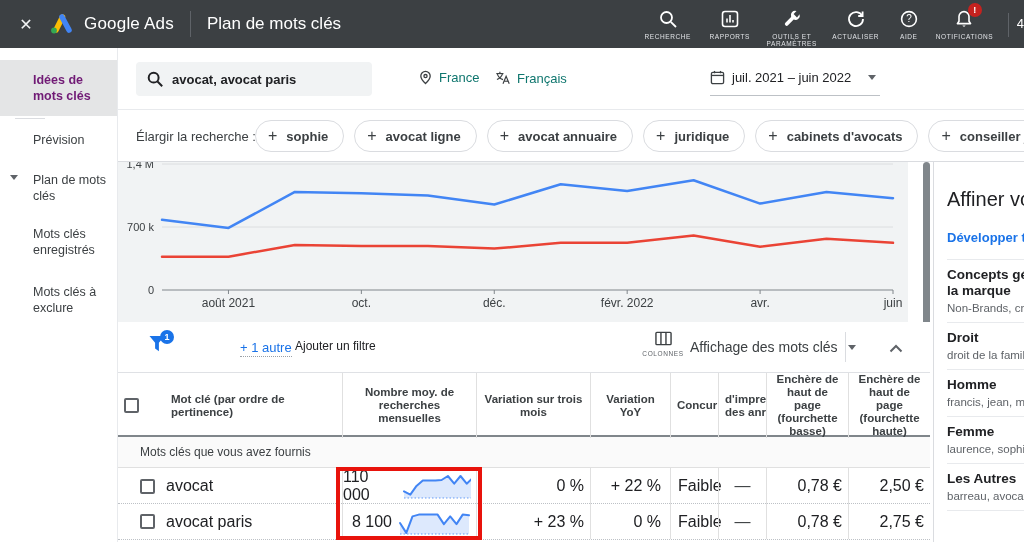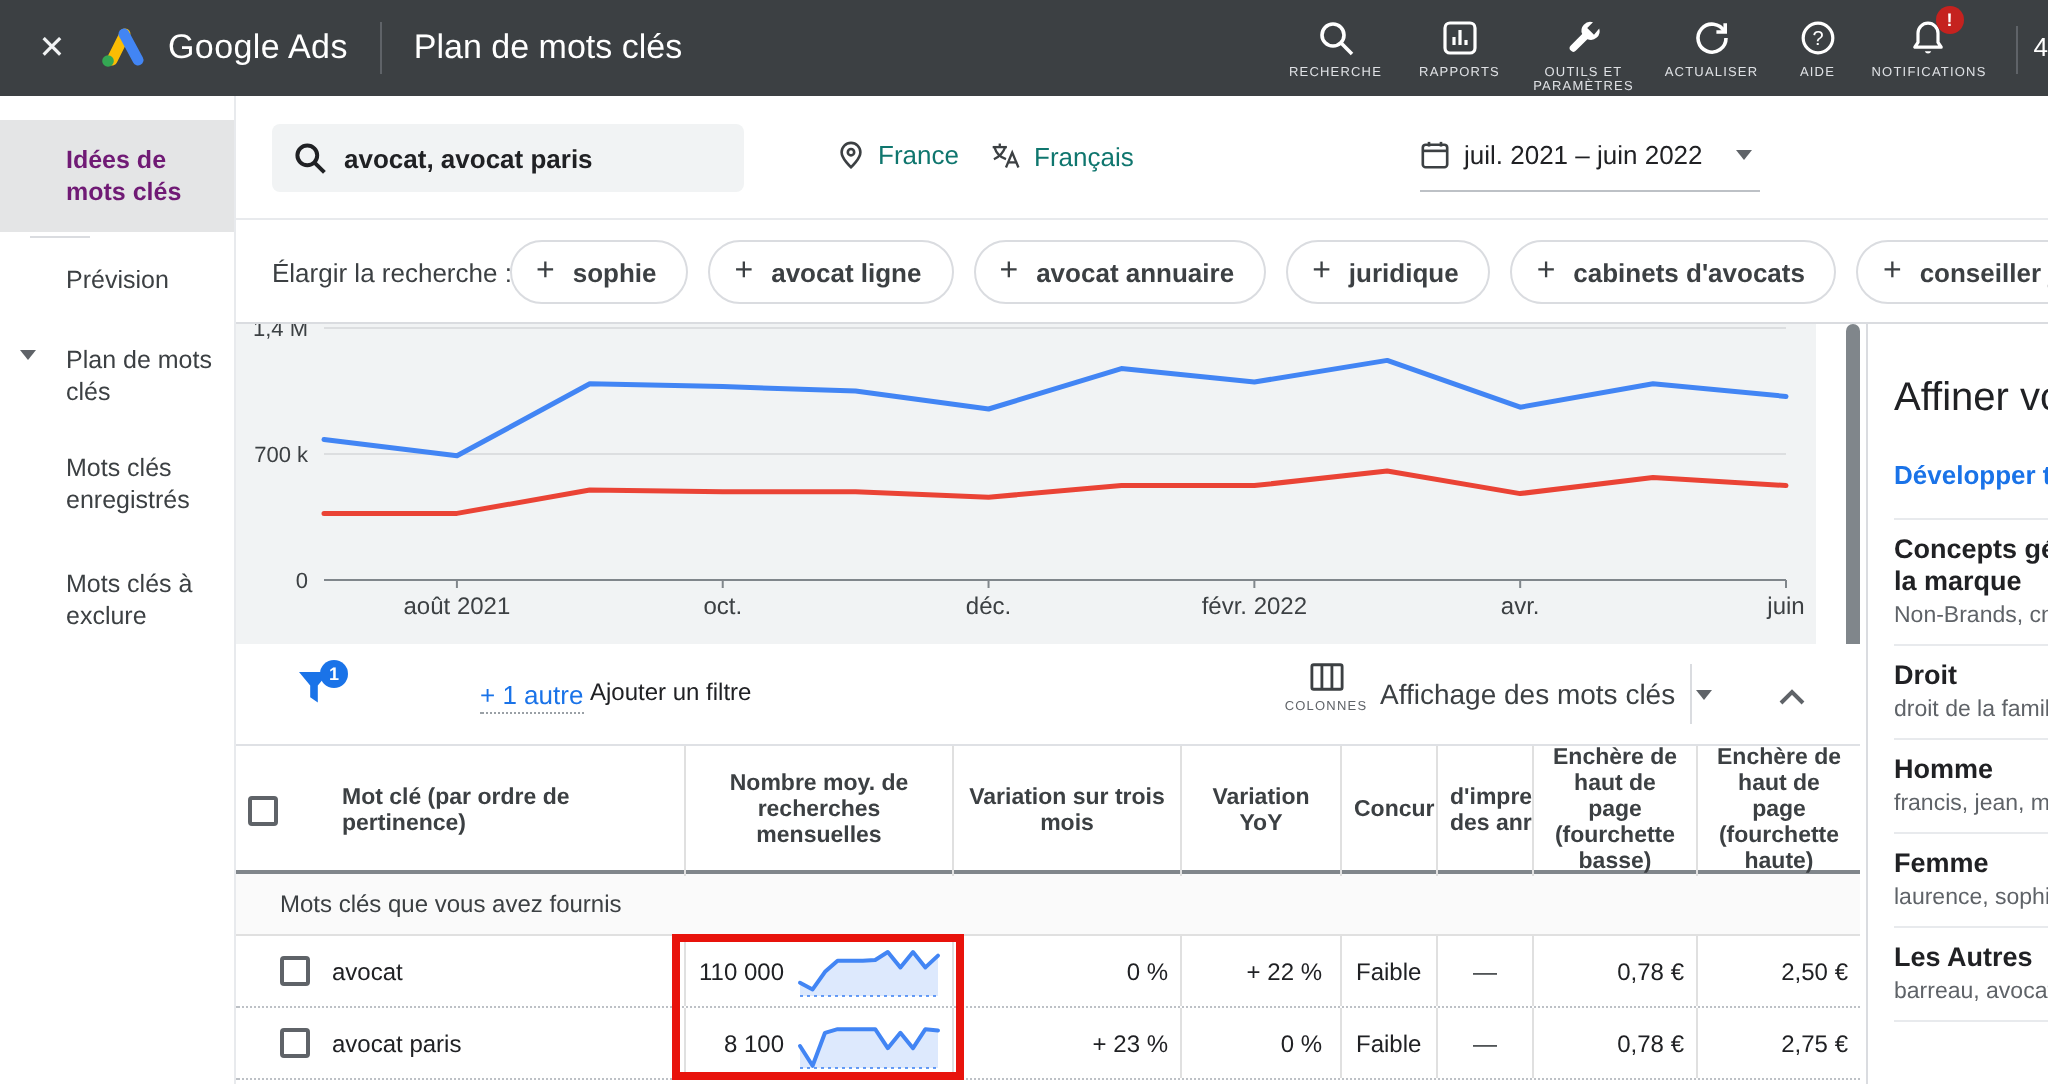--- a/index.html
+++ b/index.html
@@ -87,21 +87,21 @@
   .ktable { position:absolute; left:118px; top:373px; width:812px; }
   .trow { display:grid; grid-template-columns:47px 177px 134px 114px 80px 48px 48px 82px 82px; }
   .thead { height:64px; border-bottom:2px solid #80868b; font-size:11.5px; color:#3c4043; font-weight:bold; }
   .thead > div { display:flex; align-items:center; padding:0 6px; line-height:13px; }
   .thead .hr { justify-content:flex-end; text-align:center; }
   .cb { width:15px; height:15px; border:2px solid #5f6368; border-radius:2px; background:#fff; cursor:pointer; }
   .cb-cell { display:flex; align-items:center; padding-left:22px; }
   .col-sep { border-left:1px solid #e0e0e0; }
   .tgroup { height:31px; background:#fafafa; border-bottom:1px solid #e0e0e0; font-size:12px;
     color:#3c4043; display:flex; align-items:center; padding-left:22px; }
-  .tdata { height:36px; font-size:12px; color:#202124; border-bottom:1px dotted #bdc1c6; background:#fff; }
+  .tdata { height:36px; font-size:16px; color:#202124; border-bottom:1px dotted #bdc1c6; background:#fff; }
   .tdata > div { display:flex; align-items:center; }
   .td-kw { padding-left:1px; }
   .td-num { justify-content:flex-end; gap:6px; padding-right:5px; }
   .td-r { justify-content:flex-end; padding-right:6px; }
   .td-yoy { justify-content:flex-end; padding-right:9px; }
   .td-l { padding-left:7px; }
   .td-c { justify-content:center; color:#3c4043; }
 
   
   .panel { position:absolute; left:933px; top:162px; width:91px; height:380px; background:#fff;

